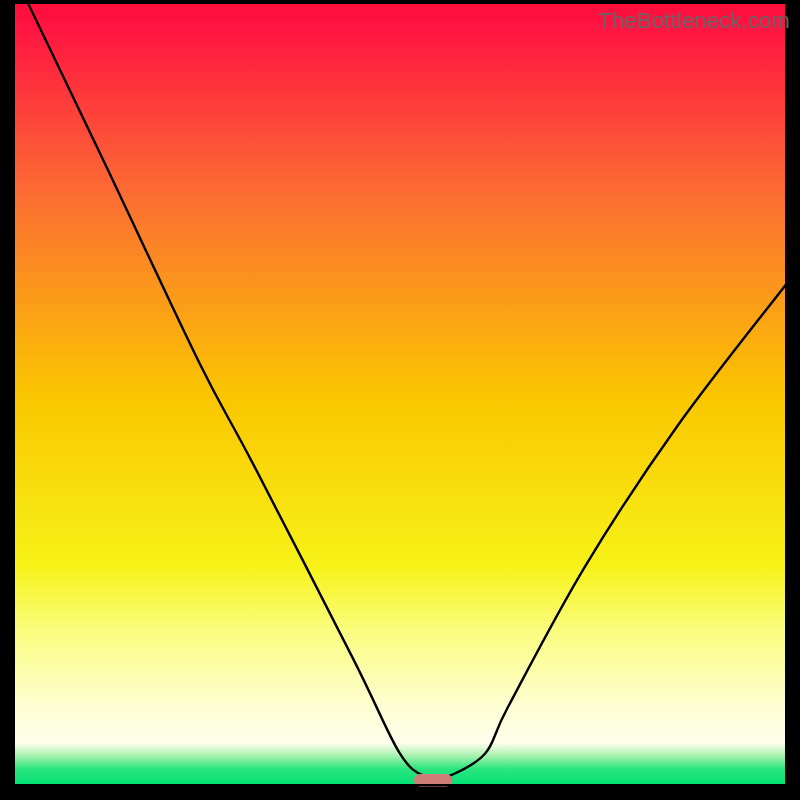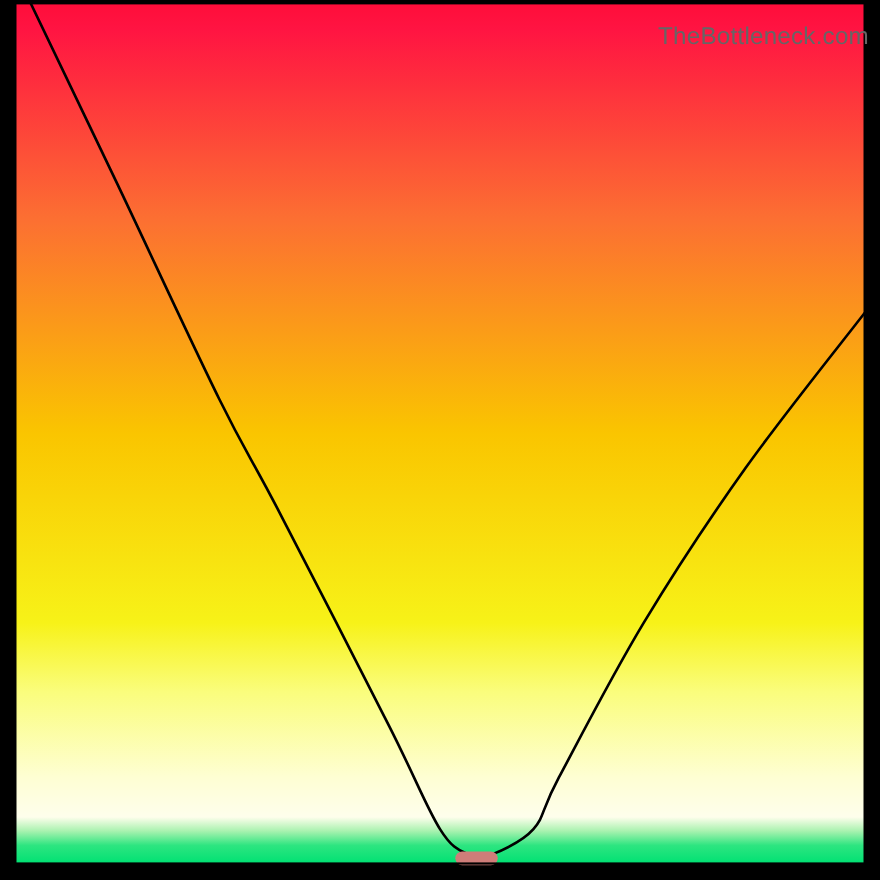--- a/index.html
+++ b/index.html
@@ -14,21 +14,21 @@
   .chart-wrap {
     position: relative;
     width: 800px;
     height: 800px;
   }
   svg {
     display: block;
   }
   .watermark {
     position: absolute;
-    top: 20px;
+    top: 8px;
     right: 10px;
     color: #666666;
     font-size: 22px;
     font-weight: 500;
     letter-spacing: 0.2px;
     user-select: none;
   }
 </style>
 </head>
 <body>

